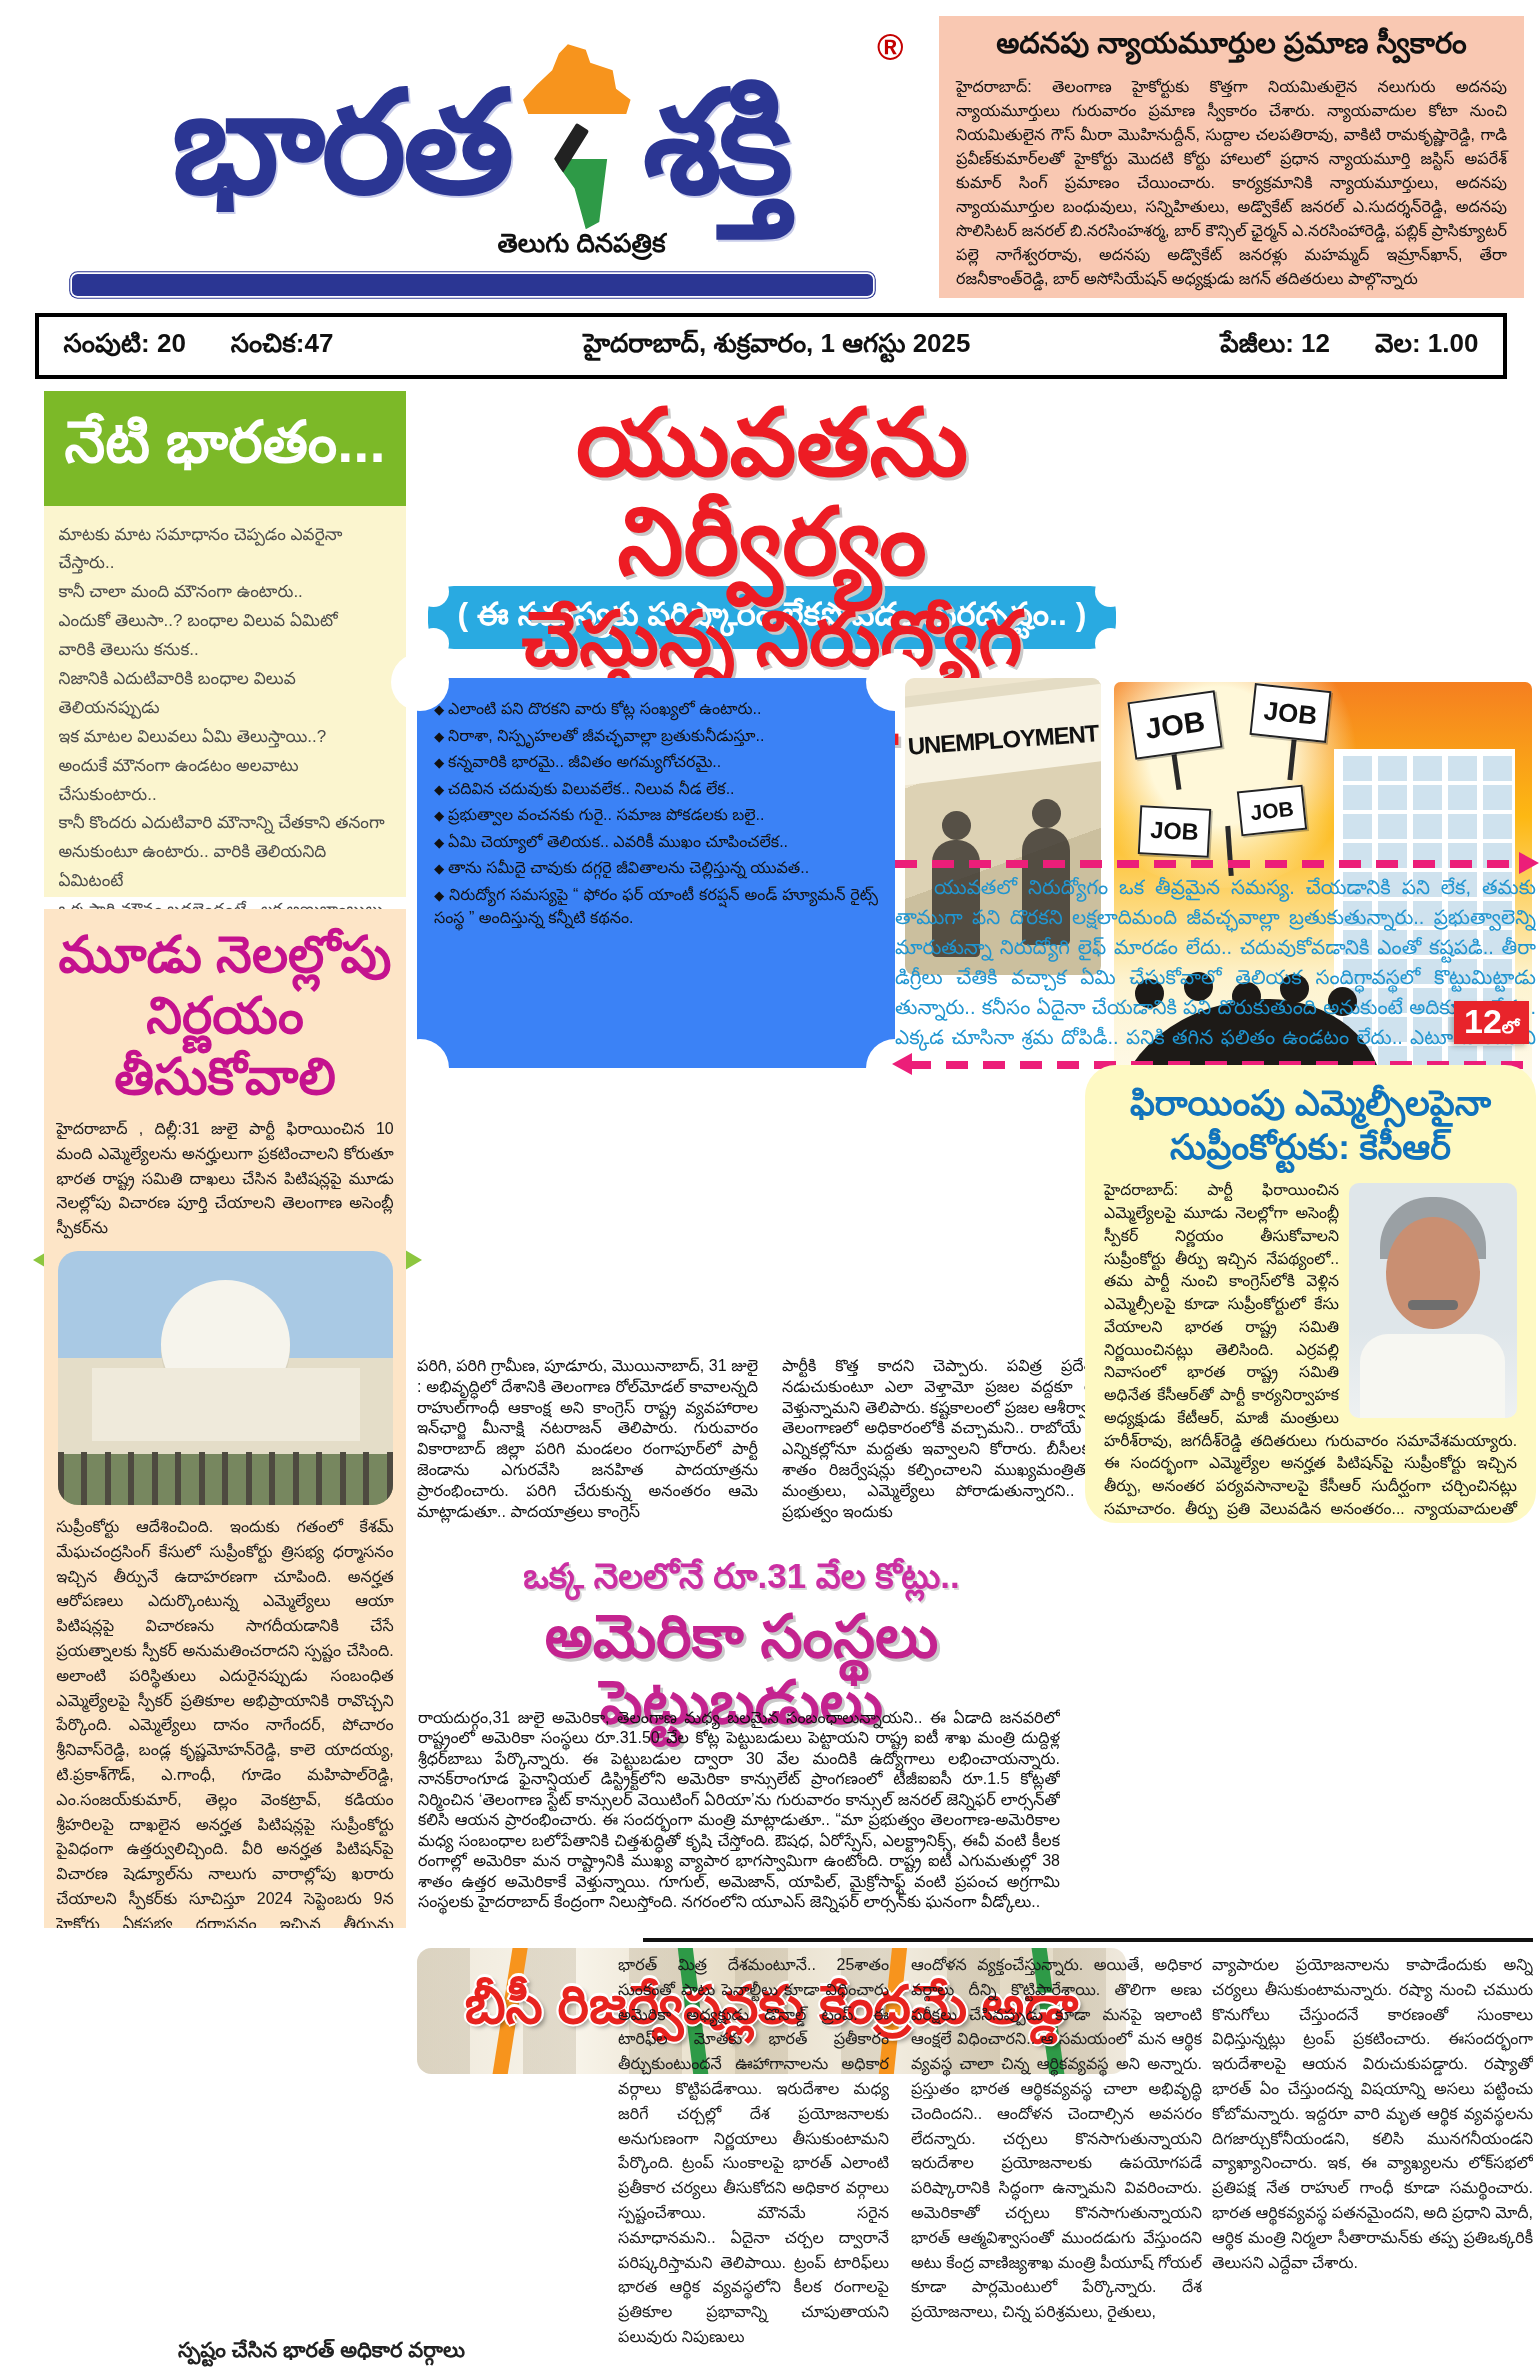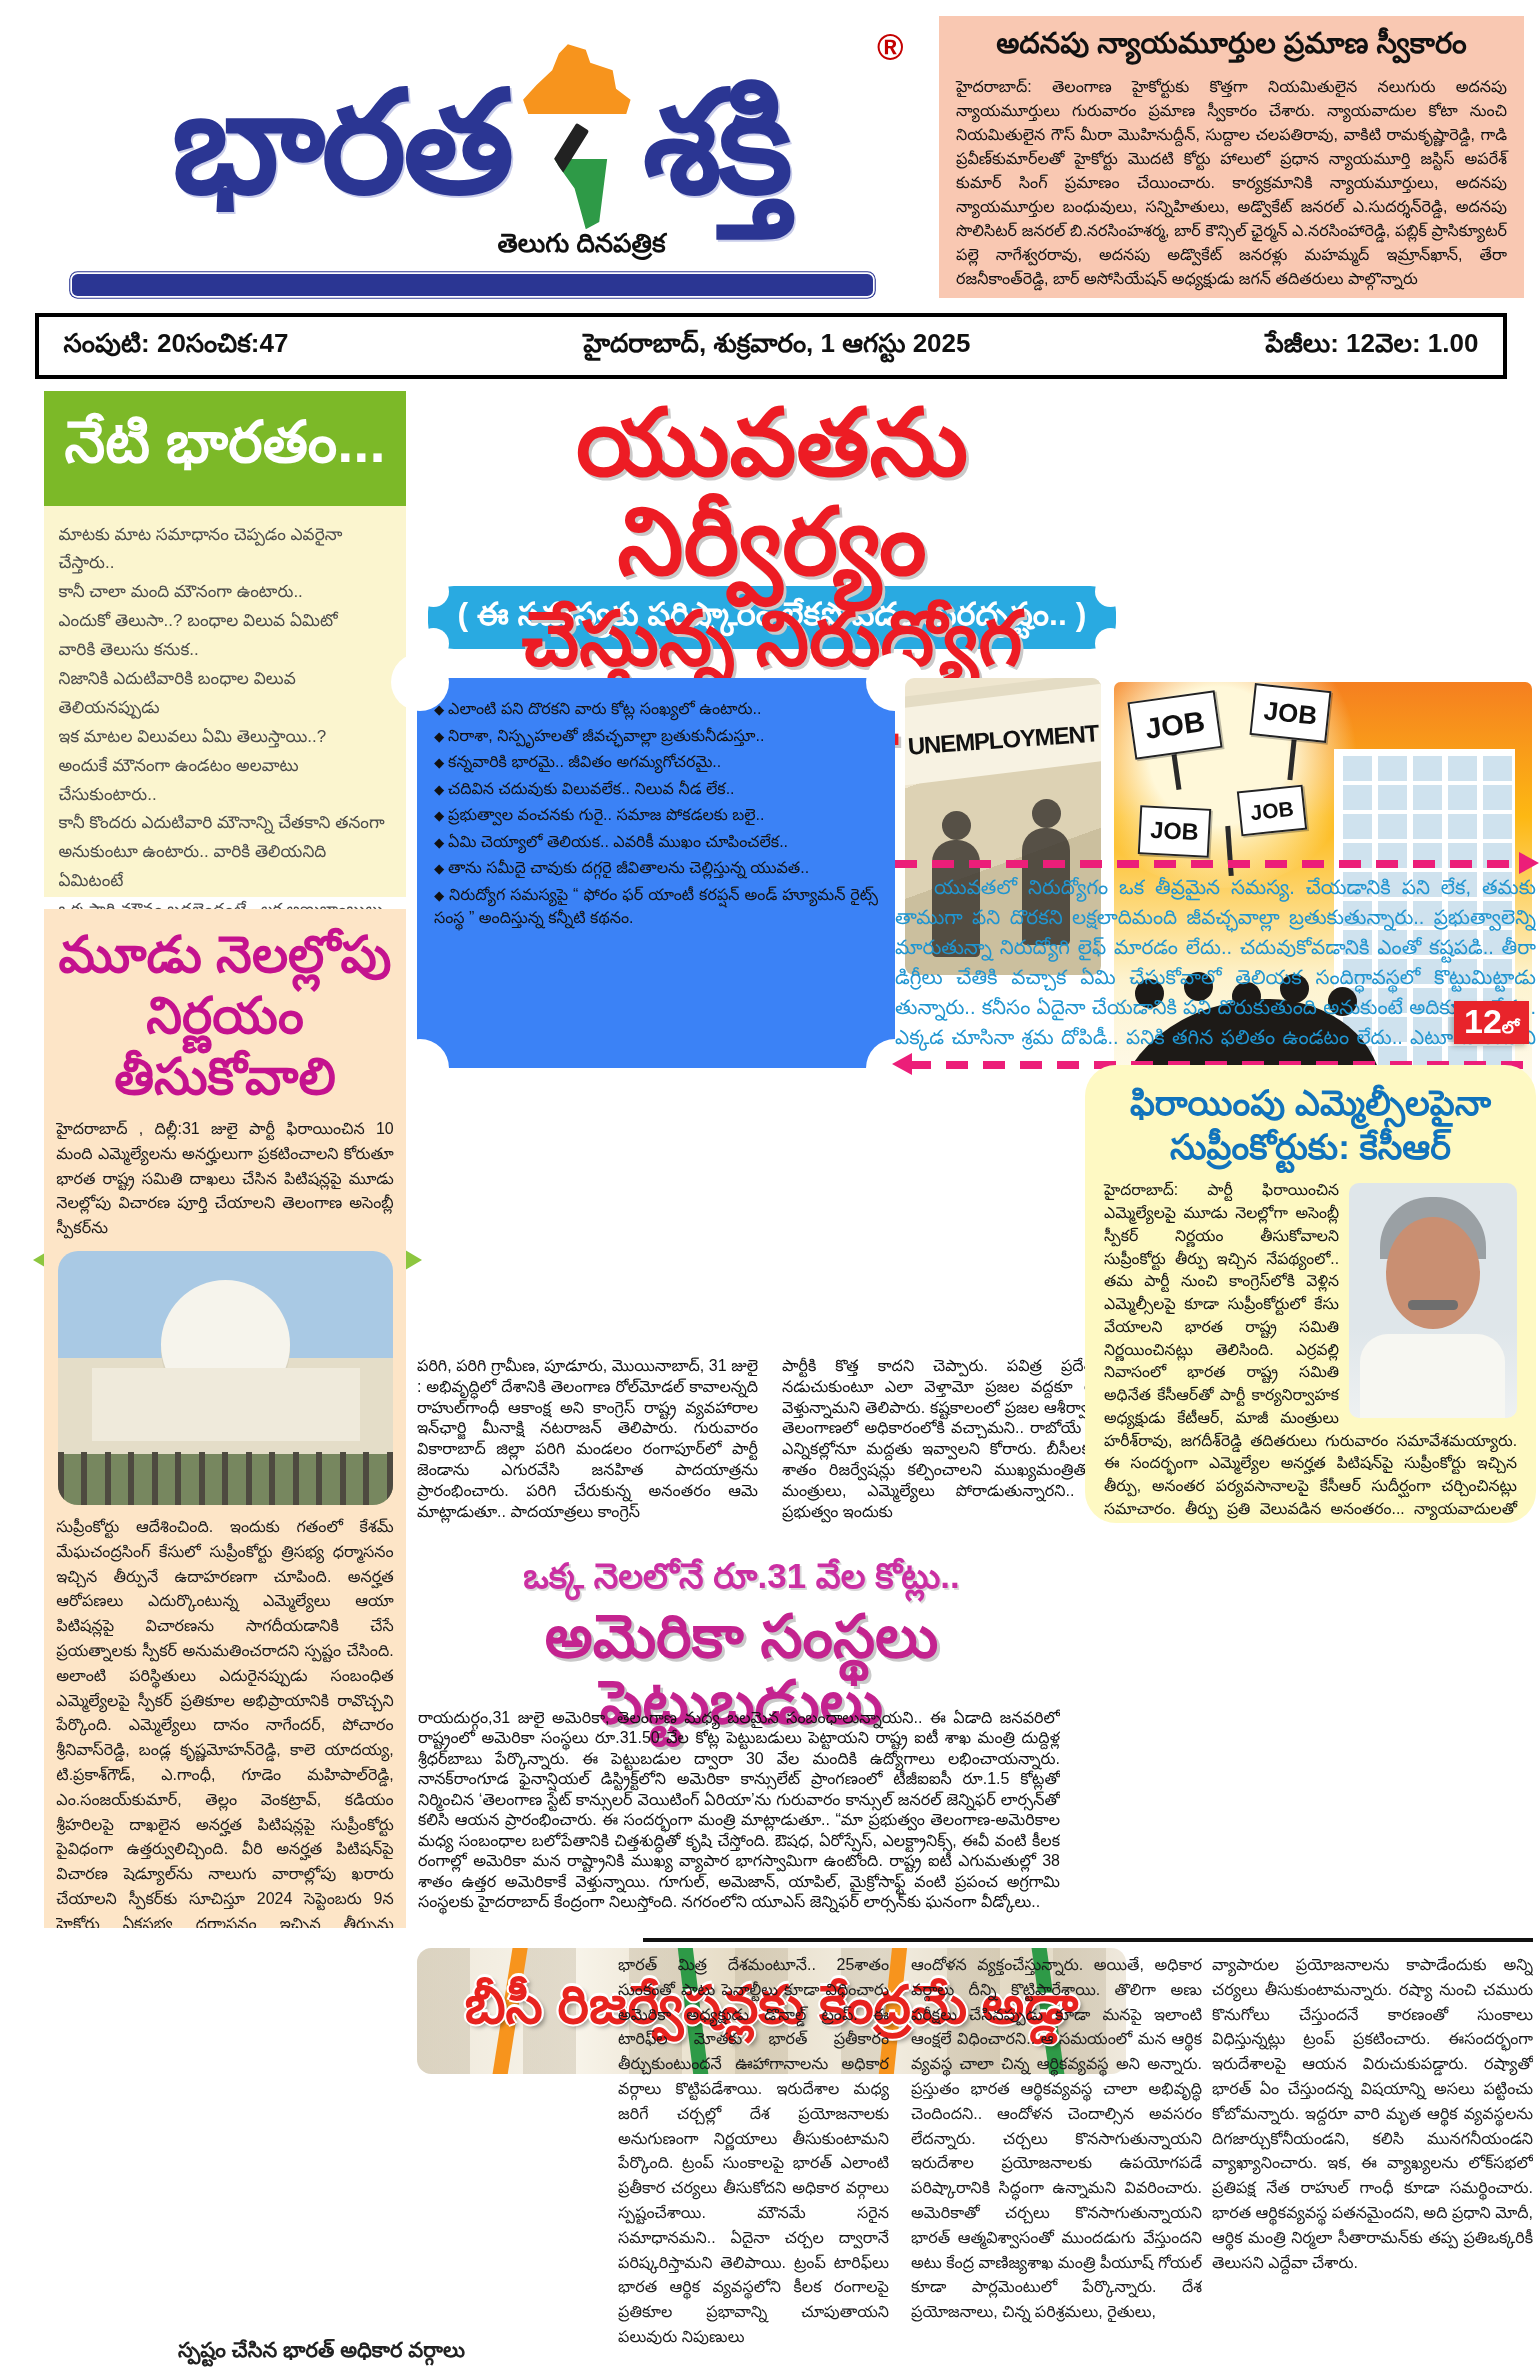--- a/index.html
+++ b/index.html
@@ -18,21 +18,21 @@
   .regmark{left:877px;top:27px;font-size:36px;font-weight:bold;color:#c40000;}
   .tagline{left:481px;top:228px;width:201px;text-align:center;font-size:26px;font-weight:bold;color:#111;}
   .masthead-bar{left:72px;top:274px;width:801px;height:22.4px;background:#2b3693;border-radius:5.6px;box-shadow:0 0 0 1.7px #fff,0 0 0 2.8px #2b3693;}
 
   .toprbox{left:939px;top:15.7px;width:585px;height:282px;background:#f9c8b2;padding:11.2px 17px;box-sizing:border-box;overflow:hidden;}
   .toprbox h2{margin:0 0 7.8px;font-size:29px;text-align:center;color:#111;}
   .toprbox p{margin:0;font-size:16px;line-height:1.5;text-align:justify;}
 
   .datebar{left:35px;top:313px;width:1472px;height:66px;border:4.5px solid #000;box-sizing:border-box;
            display:flex;align-items:center;padding:0 24.6px;font-weight:bold;font-size:26px;}
-  .datebar .grp{display:flex;}
+  .datebar .grp{display:flex;gap:45px;}
   .datebar .mid{flex:1;text-align:center;}
 
   
   .neti{left:44px;top:391px;width:362px;height:506px;background:#fbf5cf;}
   .neti .hd{height:115px;background:#7cb928;color:#fff;font-size:58px;font-weight:800;
             display:flex;align-items:center;justify-content:center;}
   .neti .poem{padding:14.5px 14.5px 3.4px;font-size:17px;line-height:1.7;color:#4a4a4a;white-space:pre-line;}
   .neti .by{padding:2.2px 19px 0;text-align:right;font-size:18.5px;font-weight:bold;color:#333;}
   .garrow{left:64px;top:1252px;width:327px;height:17px;background:#8dc63f;}
   .garrow::before,.garrow::after{content:"";position:absolute;top:-11.2px;border-style:solid;}

